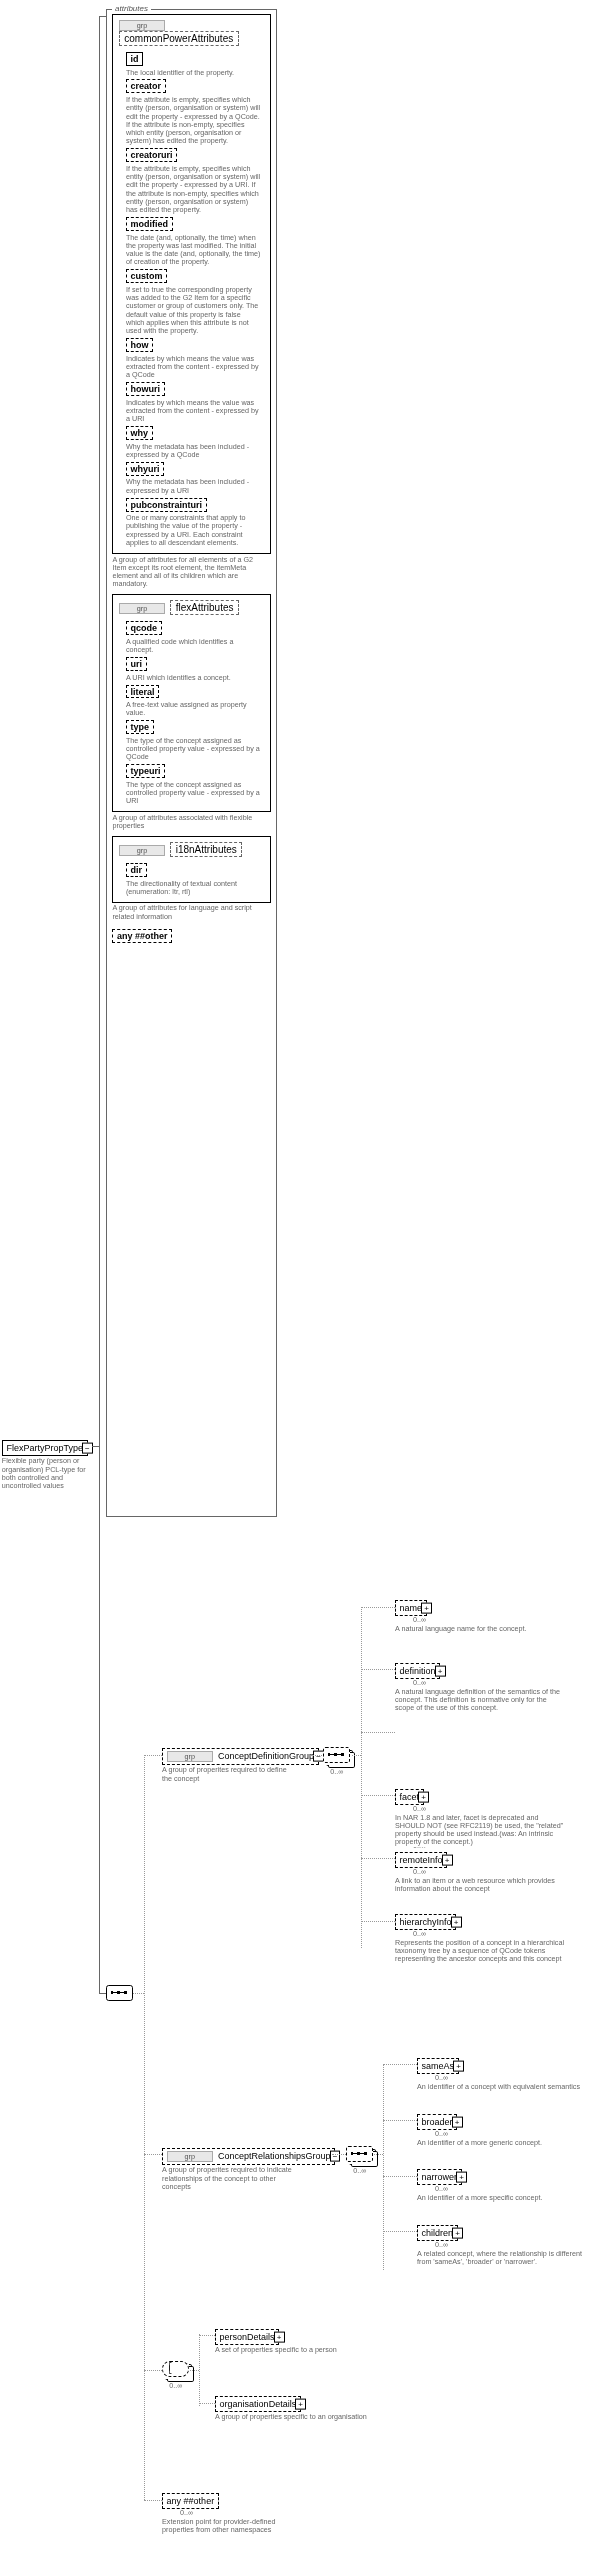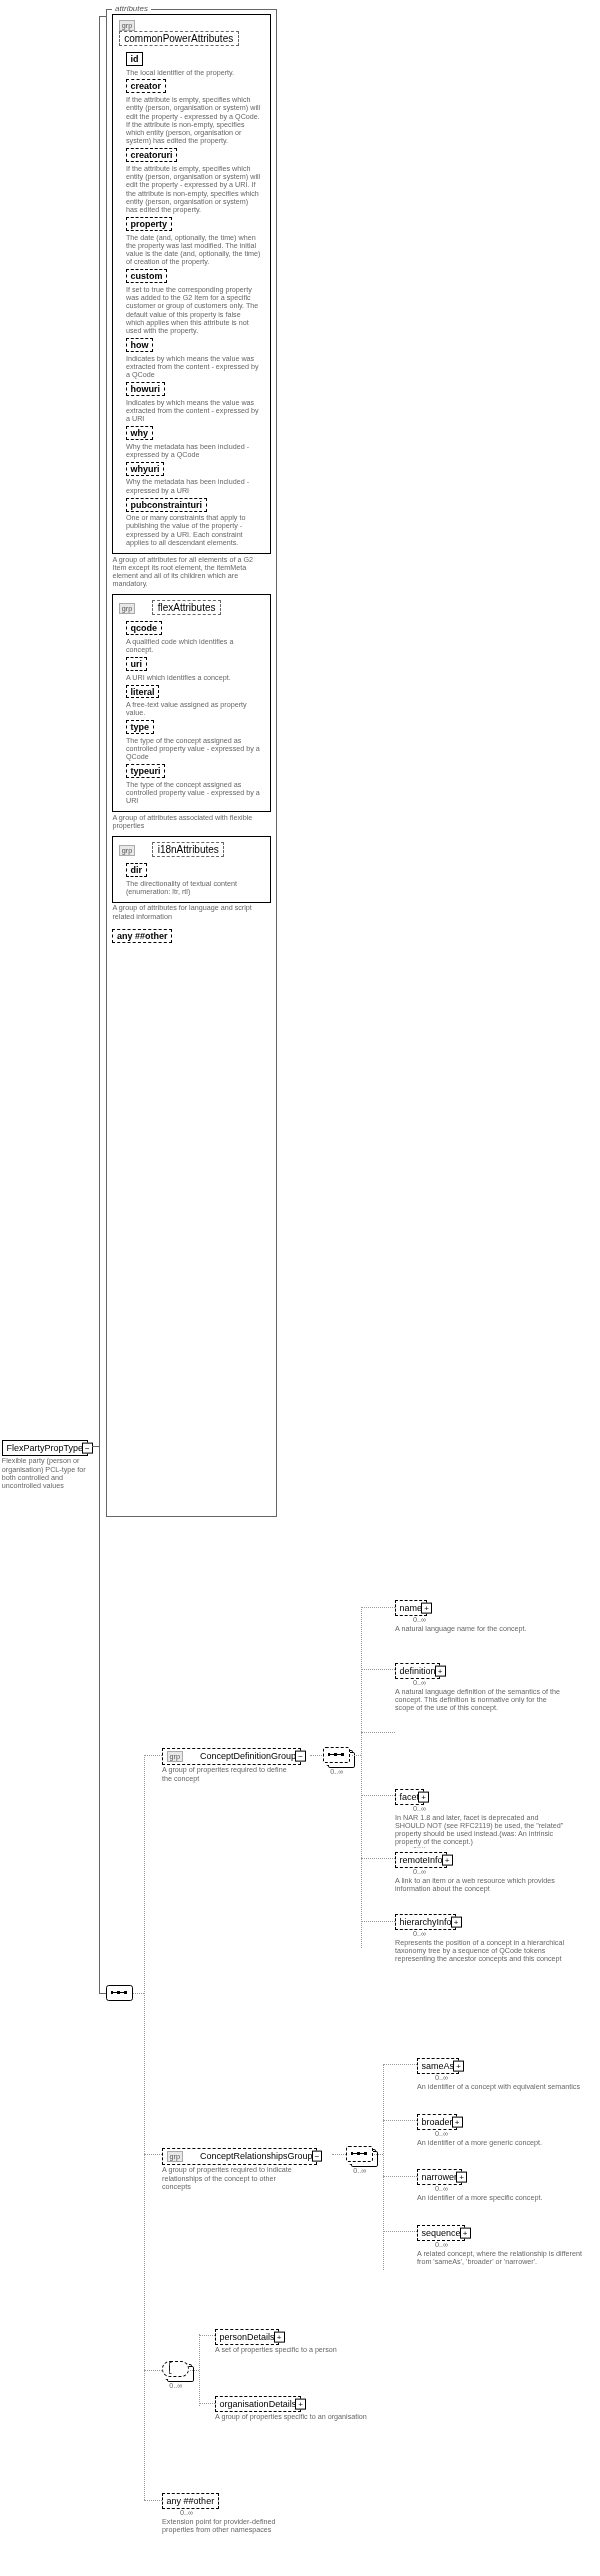--- a/index.html
+++ b/index.html
@@ -125,22 +125,22 @@
   }
   .stack-shadow::after {
     left: 3.6px; top: 3.6px; width: 100%; height: 100%;
   }
   .card { position:absolute; font-size:7.2px; color:#666; }
   .group-badge {
     display: inline-block;
     font-size: 7.2px;
     background: #e8e8e8;
     border: 0.9px solid #aaa;
-    padding: 0 2px;
-    margin-right: 17px;
+    padding: 0 17px;
+    margin-right: 5px;
     color: #555;
   }
 </style>
 </head>
 <body>
 
 <div class="diagram">
 
   <div class="node" style="left:1.8px; top:1440px; width:90px;">
     <div class="label-box"><span>FlexPartyPropType</span><span class="plus">−</span></div>
@@ -153,21 +153,21 @@
   <div class="conn h" style="left:99px; top:16px; width:7.2px;"></div>
   <div class="node attr-box" style="left:106px; top:9px; width:171px; height:1508px;">
     <span class="attr-title">attributes</span>
 
     <div class="group-box" style="position:relative;">
       <div><span class="group-badge">grp</span><span class="group-title">commonPowerAttributes</span></div>
       <div style="padding-left:7.2px;" id="common-attrs">
           <div><span class="attr req">id</span><div class="desc">The local identifier of the property.</div></div>
           <div><span class="attr">creator</span><div class="desc">If the attribute is empty, specifies which entity (person, organisation or system) will edit the property - expressed by a QCode. If the attribute is non-empty, specifies which entity (person, organisation or system) has edited the property.</div></div>
           <div><span class="attr">creatoruri</span><div class="desc">If the attribute is empty, specifies which entity (person, organisation or system) will edit the property - expressed by a URI. If the attribute is non-empty, specifies which entity (person, organisation or system) has edited the property.</div></div>
-          <div><span class="attr">property</span><div class="desc">The date (and, optionally, the time) when the property was last modified. The initial value is the date (and, optionally, the time) of creation of the property.</div></div>
+          <div><span class="attr">modified</span><div class="desc">The date (and, optionally, the time) when the property was last modified. The initial value is the date (and, optionally, the time) of creation of the property.</div></div>
           <div><span class="attr">custom</span><div class="desc">If set to true the corresponding property was added to the G2 Item for a specific customer or group of customers only. The default value of this property is false which applies when this attribute is not used with the property.</div></div>
           <div><span class="attr">how</span><div class="desc">Indicates by which means the value was extracted from the content - expressed by a QCode</div></div>
           <div><span class="attr">howuri</span><div class="desc">Indicates by which means the value was extracted from the content - expressed by a URI</div></div>
           <div><span class="attr">why</span><div class="desc">Why the metadata has been included - expressed by a QCode</div></div>
           <div><span class="attr">whyuri</span><div class="desc">Why the metadata has been included - expressed by a URI</div></div>
           <div><span class="attr">pubconstrainturi</span><div class="desc">One or many constraints that apply to publishing the value of the property - expressed by a URI. Each constraint applies to all descendant elements.</div></div>
         </div>
     </div>
     <div class="desc" style="max-width:153px;">A group of attributes for all elements of a G2 Item except its root element, the itemMeta element and all of its children which are mandatory.</div>
 
@@ -264,21 +264,21 @@
   <div class="conn v dotted" style="left:383px; top:2064px; height:206px;"></div>
 
   <div id="crel-children">
       <div class="conn h dotted" style="left: 383px; top: 2064px; width: 34px;"></div>
       <div class="node" style="left: 417px; top: 2058px; width: 171px;"><div class="label-box opt stack-shadow"><span>sameAs</span><span class="plus">+</span></div><div class="card" style="left: 18px; top: 15.3px;">0..∞</div><div class="desc" style="margin-top: 9px;">An identifier of a concept with equivalent semantics</div></div>
       <div class="conn h dotted" style="left: 383px; top: 2120px; width: 34px;"></div>
       <div class="node" style="left: 417px; top: 2114px; width: 171px;"><div class="label-box opt stack-shadow"><span>broader</span><span class="plus">+</span></div><div class="card" style="left: 18px; top: 15.3px;">0..∞</div><div class="desc" style="margin-top: 9px;">An identifier of a more generic concept.</div></div>
       <div class="conn h dotted" style="left: 383px; top: 2176px; width: 34px;"></div>
       <div class="node" style="left: 417px; top: 2169px; width: 171px;"><div class="label-box opt stack-shadow"><span>narrower</span><span class="plus">+</span></div><div class="card" style="left: 18px; top: 15.3px;">0..∞</div><div class="desc" style="margin-top: 9px;">An identifier of a more specific concept.</div></div>
       <div class="conn h dotted" style="left: 383px; top: 2231px; width: 34px;"></div>
-      <div class="node" style="left: 417px; top: 2225px; width: 171px;"><div class="label-box opt stack-shadow"><span>sequence</span><span class="plus">+</span></div><div class="card" style="left: 18px; top: 15.3px;">0..∞</div><div class="desc" style="margin-top: 9px;">A related concept, where the relationship is different from 'sameAs', 'broader' or 'narrower'.</div></div>
+      <div class="node" style="left: 417px; top: 2225px; width: 171px;"><div class="label-box opt stack-shadow"><span>children</span><span class="plus">+</span></div><div class="card" style="left: 18px; top: 15.3px;">0..∞</div><div class="desc" style="margin-top: 9px;">A related concept, where the relationship is different from 'sameAs', 'broader' or 'narrower'.</div></div>
     </div>
 
   <div class="conn h dotted" style="left:144px; top:2370px; width:18px;"></div>
   <div class="node" style="left:162px; top:2361px;">
     <div class="seq-box stack-shadow" style="border-style:dashed; border-radius:8px;">
       <div style="position:absolute; left:5.4px; top:2.7px; font-size:7.2px; line-height:3.6px;">⎡<br>⎣</div>
     </div>
     <div class="card" style="left:7.2px; top:20px;">0..∞</div>
   </div>
   <div class="conn h dotted" style="left:190px; top:2370px; width:9px;"></div>

